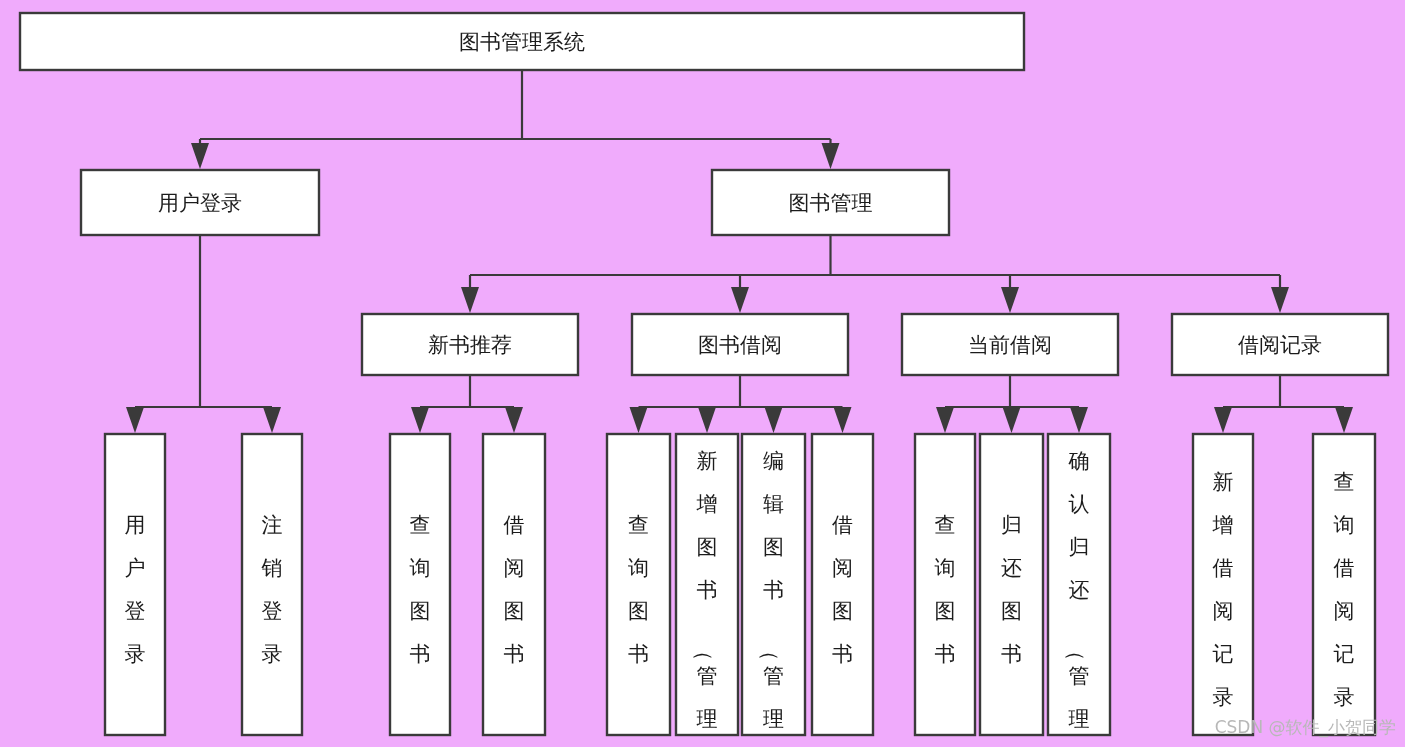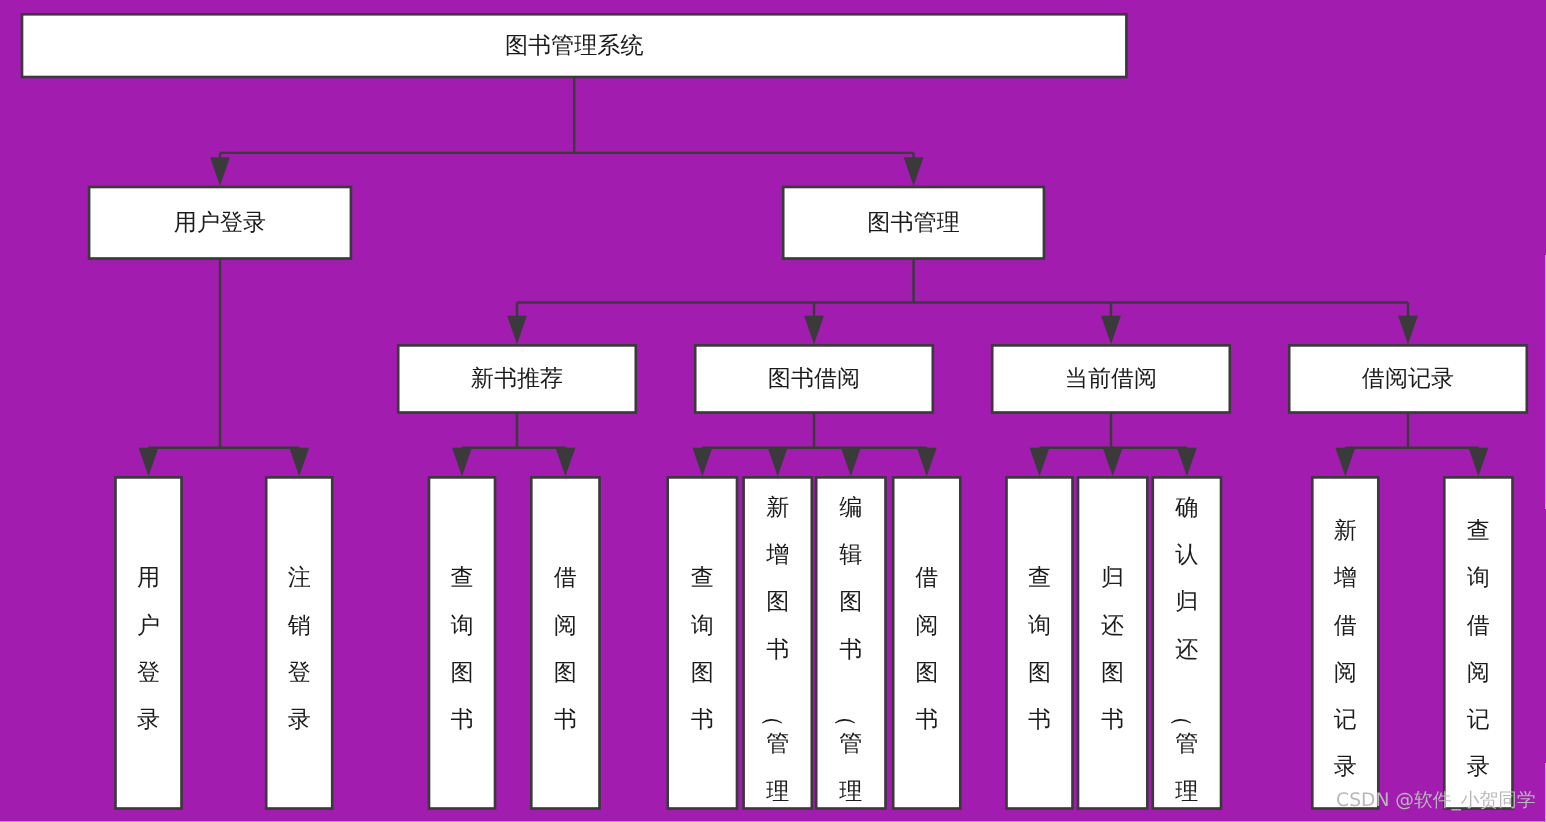--- a/index.html
+++ b/index.html
@@ -10,21 +10,21 @@
   body {
     width: 1405px;
     height: 747px;
     overflow: hidden;
     font-family: "DejaVu Sans", "Liberation Sans", sans-serif;
   }
   #diagram-root {
     position: relative;
     width: 1405px;
     height: 747px;
-    background: #a21caf;
+    background: #f0abfc;
   }
   svg#flow-svg {
     position: absolute;
     left: 0;
     top: 0;
     width: 1405px;
     height: 747px;
     display: block;
   }
   .node-box {

